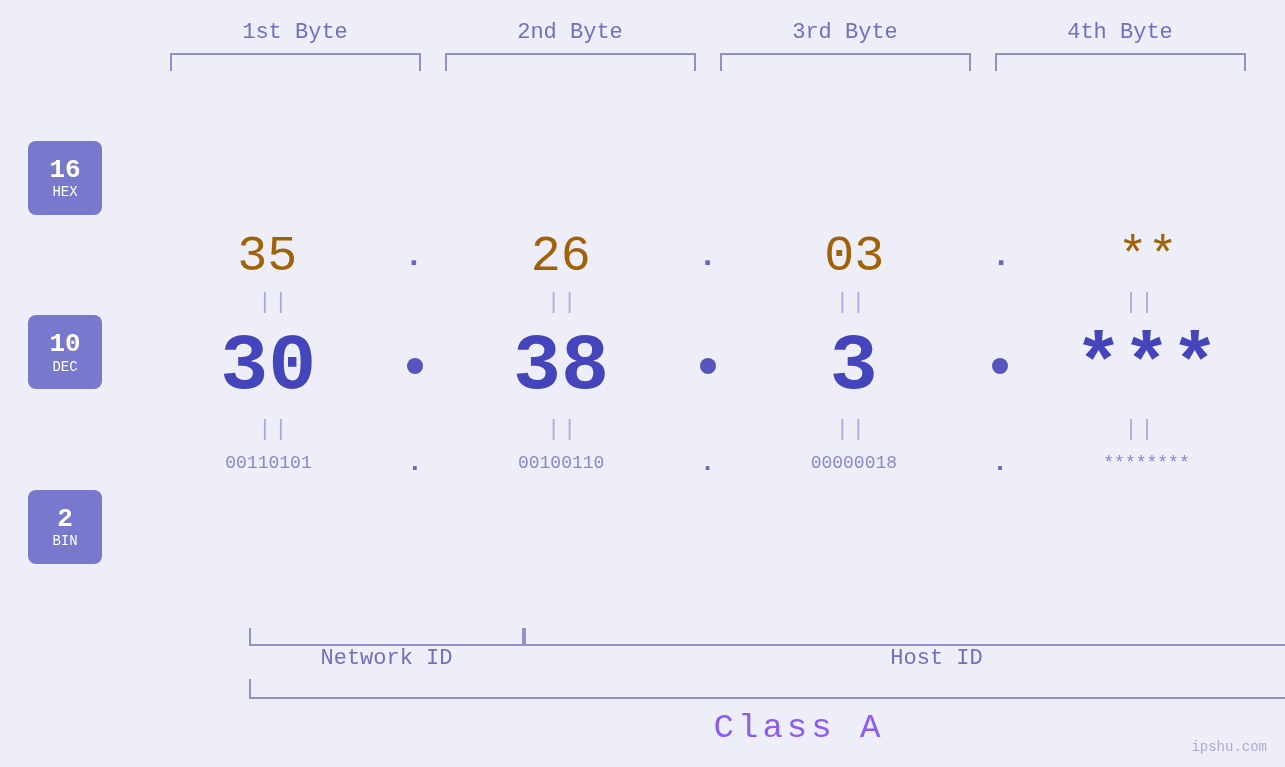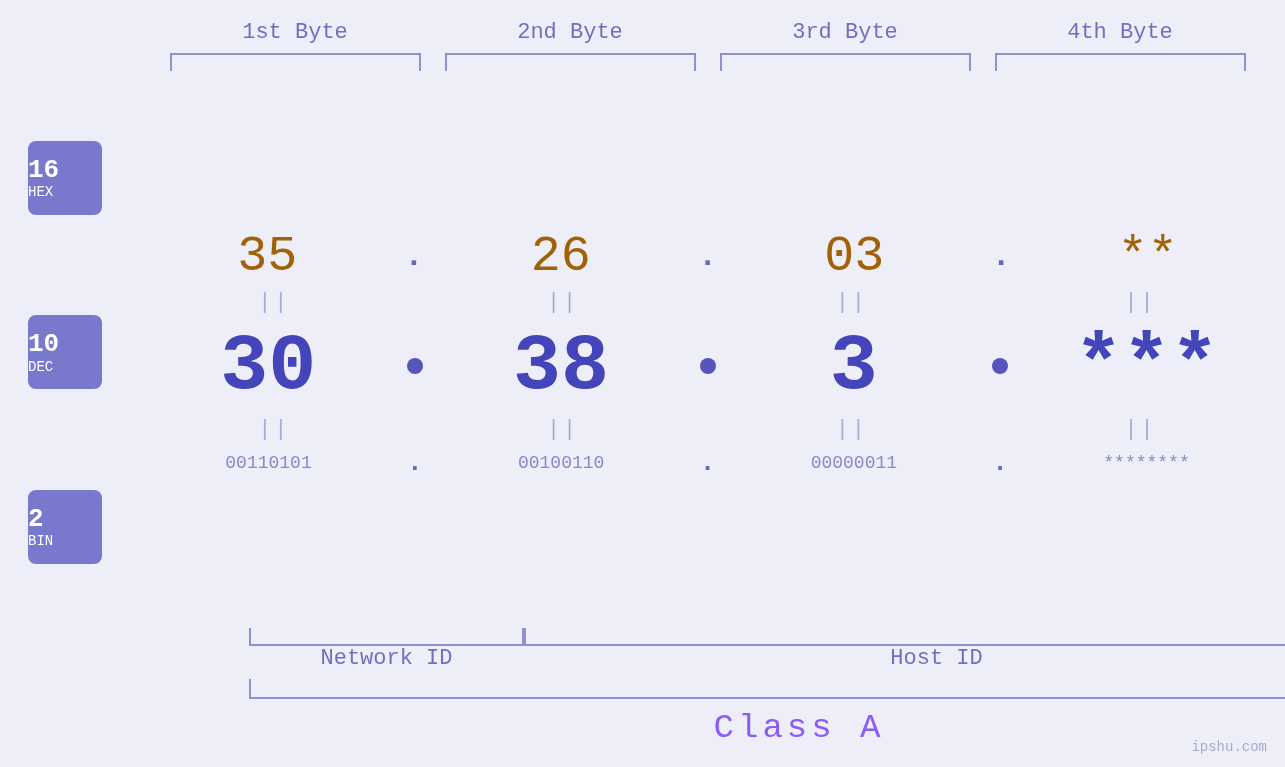--- a/index.html
+++ b/index.html
@@ -75,21 +75,21 @@
     }
 
     .badge {
       background: #7878cc;
       color: white;
       width: 74px;
       height: 74px;
       border-radius: 8px;
       display: flex;
       flex-direction: column;
-      align-items: flex-start;
+      align-items: center;
       justify-content: center;
       font-family: 'Courier New', Courier, monospace;
     }
     .badge-num {
       font-size: 26px;
       font-weight: bold;
       line-height: 1.1;
     }
     .badge-label {
       font-size: 14px;
@@ -346,21 +346,21 @@
       <div class="data-row bin-row">
         <div class="cell">
           <span class="cell-value">00110101</span>
         </div>
         <div class="dot">.</div>
         <div class="cell">
           <span class="cell-value">00100110</span>
         </div>
         <div class="dot">.</div>
         <div class="cell">
-          <span class="cell-value">00000011</span>
+          <span class="cell-value">00000018</span>
         </div>
         <div class="dot">.</div>
         <div class="cell">
           <span class="cell-value">********</span>
         </div>
       </div>
 
     </div>
   </div>
 

